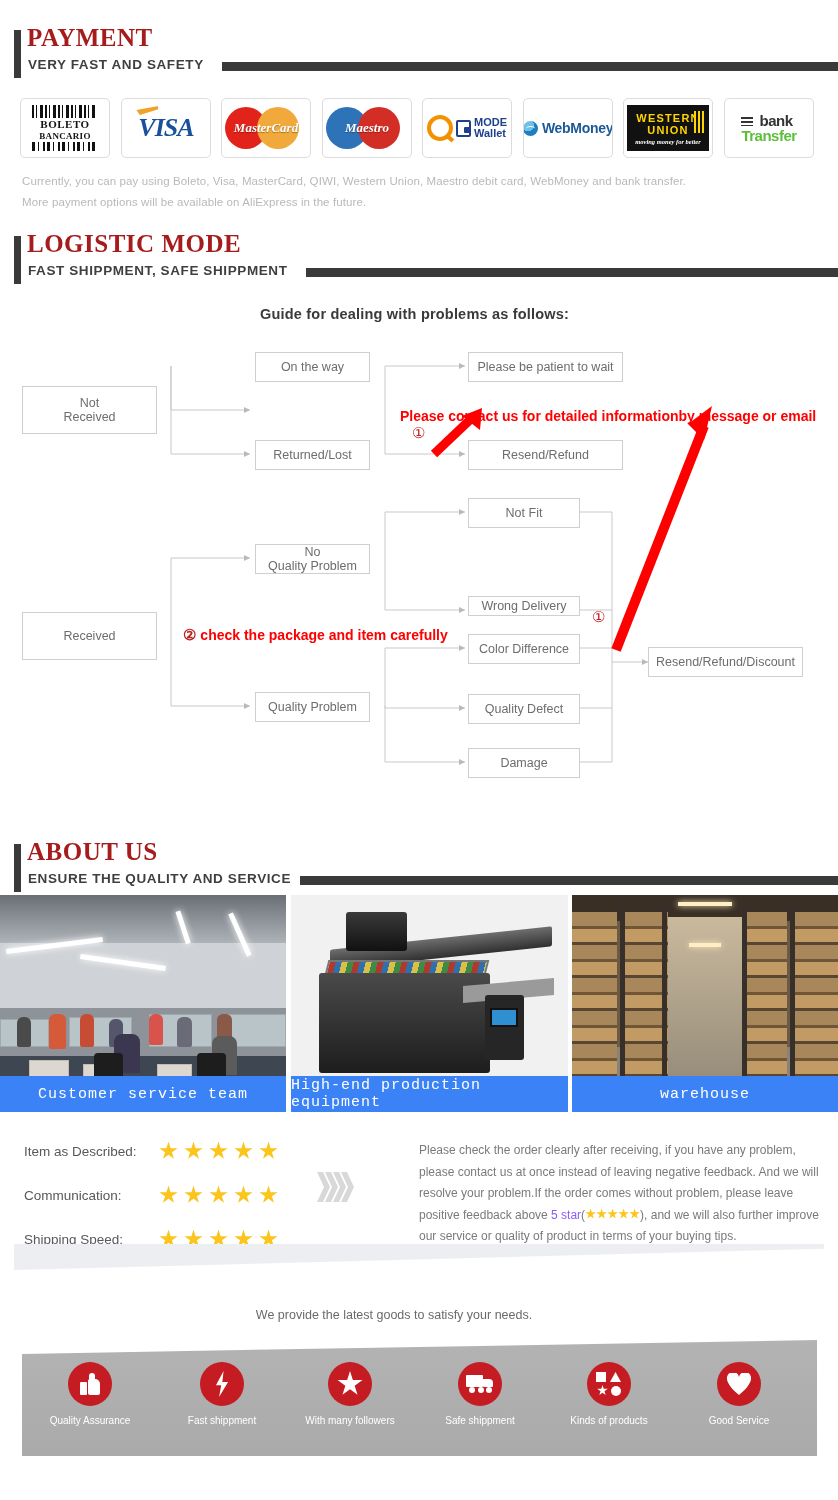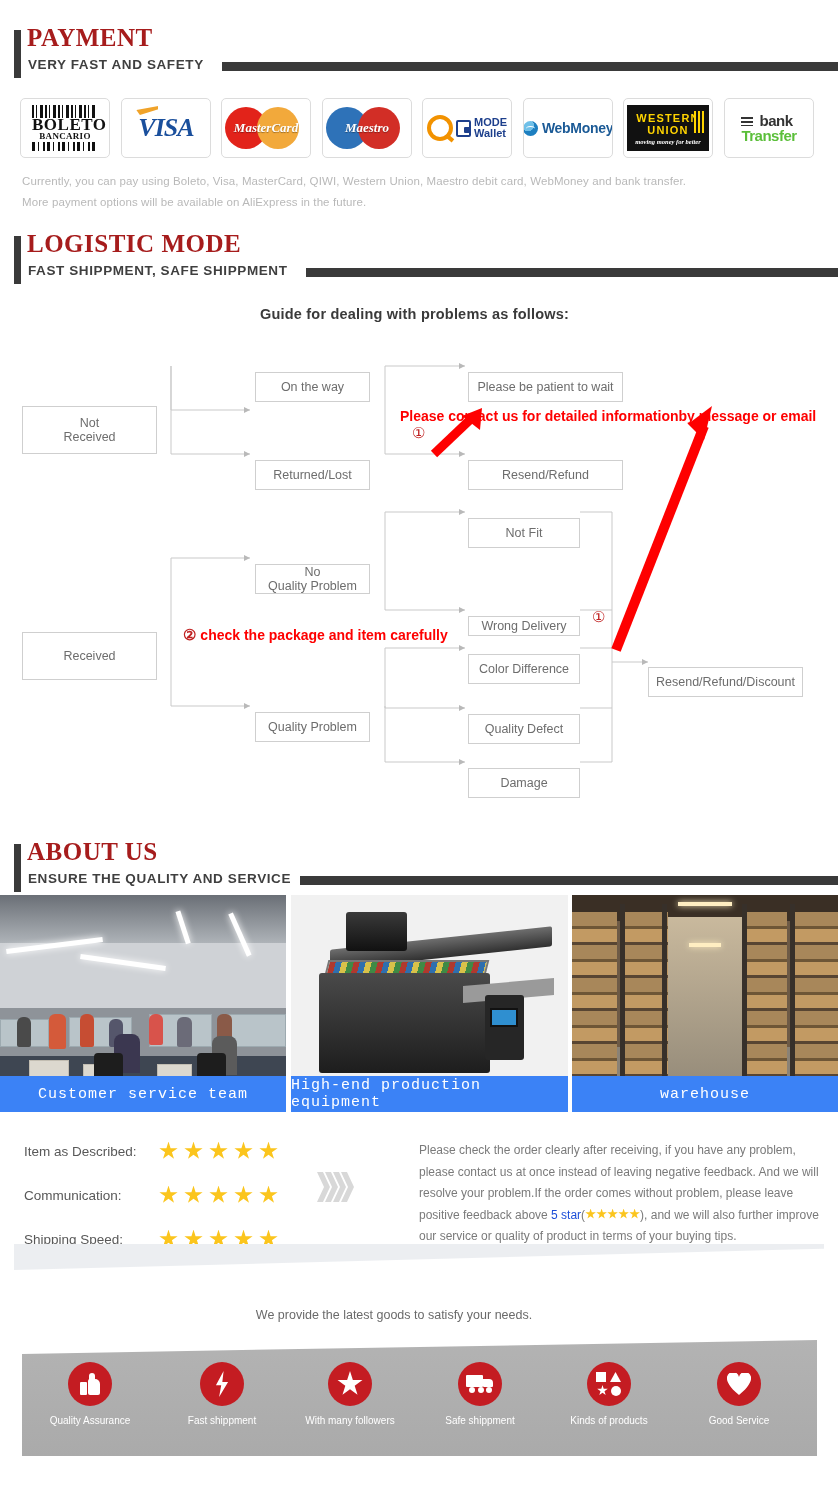--- a/index.html
+++ b/index.html
@@ -48,21 +48,21 @@
   }
 
   
   .boleto { width: 66px; text-align: center; }
   .boleto .bars { height: 13px; width: 64px;
     background: repeating-linear-gradient(to right,#111 0 2px,#fff 2px 4px,#111 4px 5px,#fff 5px 8px,#111 8px 11px,#fff 11px 13px);
   }
   .boleto .bars.b2 { height: 9px;
     background: repeating-linear-gradient(to right,#111 0 3px,#fff 3px 6px,#111 6px 7px,#fff 7px 11px,#111 11px 13px,#fff 13px 15px);
   }
-  .boleto .t1 { font-family:"Liberation Serif",serif; font-weight:bold; font-size:17px; color:#111; line-height:13px; letter-spacing:.5px;}
+  .boleto .t1 { font-family:"Liberation Serif",serif; font-weight:bold; font-size:11px; color:#111; line-height:13px; letter-spacing:.5px;}
   .boleto .t2 { font-family:"Liberation Serif",serif; font-weight:bold; font-size:9px; color:#111; line-height:11px; letter-spacing:.3px;}
 
   
   .visa { font-family:"Liberation Serif",serif; font-style:italic; font-weight:bold;
     font-size:26px; color:#1a4f9c; letter-spacing:-1px; position:relative; }
   .visa .swoosh { position:absolute; left:-2px; top:-7px; width:22px; height:9px;
     background:#f0a32a; clip-path: polygon(0 45%,100% 0,100% 35%,16% 100%); }
 
   
   .mc { position:relative; width:82px; height:42px; }
@@ -107,21 +107,21 @@
   .bt .r1 .lines{position:absolute;left:0;top:4px;width:12px;height:9px;
     background:repeating-linear-gradient(to bottom,#333 0 2px,#fff 2px 4px);}
   .bt .r2{font-family:"Liberation Sans",sans-serif;font-weight:bold;font-size:15px;color:#5bbf3a;letter-spacing:-.5px;}
 
   
   #flowchart { position:absolute; left:0; top:288px; width:838px; height:500px; }
   .fc-title { position:absolute; font-weight:bold; font-size:14.5px; color:#3a3a3a; letter-spacing:.2px; }
   .node {
     position:absolute; border:1px solid #cfcfcf; background:#fff;
     display:flex; align-items:center; justify-content:center;
-    font-size:12.5px; color:#6d6d6d; text-align:center; line-height:14px;margin-top:20px;
+    font-size:12.5px; color:#6d6d6d; text-align:center; line-height:14px;
   }
   .red-note { position:absolute; color:#fe0000; font-weight:bold; font-size:14px; white-space:nowrap; }
   .circnum { position:absolute; color:#c02020; font-size:15px; font-family:"Liberation Serif",serif; }
 
   
   .photos { position:absolute; left:0; top:895px; width:838px; height:217px; }
   .photo { position:absolute; top:0; height:217px; overflow:hidden; }
   .cap {
     position:absolute; left:0; bottom:0; width:100%; height:36px; background:#3b82f6;
     color:#fff; font-family:"Liberation Mono", monospace; font-size:15px;
@@ -169,21 +169,21 @@
   .rate-lbl { width:135px; font-size:13.5px; color:#585858; }
   .stars { display:flex; gap:6px; }
   .star { width:19px; height:19px; background:#fbc51d;
     clip-path: polygon(50% 0%,61% 35%,98% 35%,68% 57%,79% 91%,50% 70%,21% 91%,32% 57%,2% 35%,39% 35%); }
   .chev { position:absolute; left:322px; top:44px; display:flex; }
   .chev span { display:block; width:13px; height:30px; margin-left:-5px;
     background:#d8d8d8;
     clip-path: polygon(0 0, 46% 0, 100% 50%, 46% 100%, 0 100%, 54% 50%); }
   .feedback { position:absolute; left:419px; top:12px; width:400px;
     font-size:12px; color:#7a7a7a; line-height:21.5px; }
-  .feedback .hl { color:#1d4ed8; }
+  .feedback .hl { color:#8b5cf6; }
   .feedback .ministar { display:inline-block; width:11px; height:11px; background:#fbc51d;
     clip-path: polygon(50% 0%,61% 35%,98% 35%,68% 57%,79% 91%,50% 70%,21% 91%,32% 57%,2% 35%,39% 35%);
     vertical-align:-1px; }
   .grad-strip { position:absolute; left:14px; top:1244px; width:810px; height:26px;
     background: linear-gradient(to bottom, #eceef1 0%, #eceef1 100%);
     clip-path: polygon(0 0, 100% 0, 100% 18%, 0 100%); }
 
   
   .tagline { position:absolute; left:0; top:1308px; width:788px; text-align:center;
     font-size:12.5px; color:#6a6a6a; }

